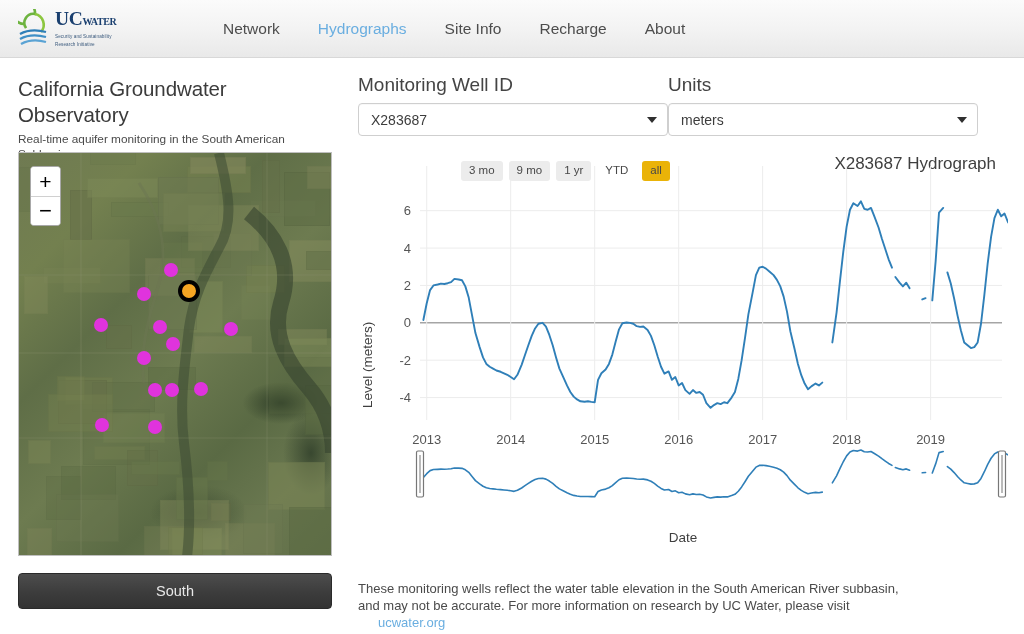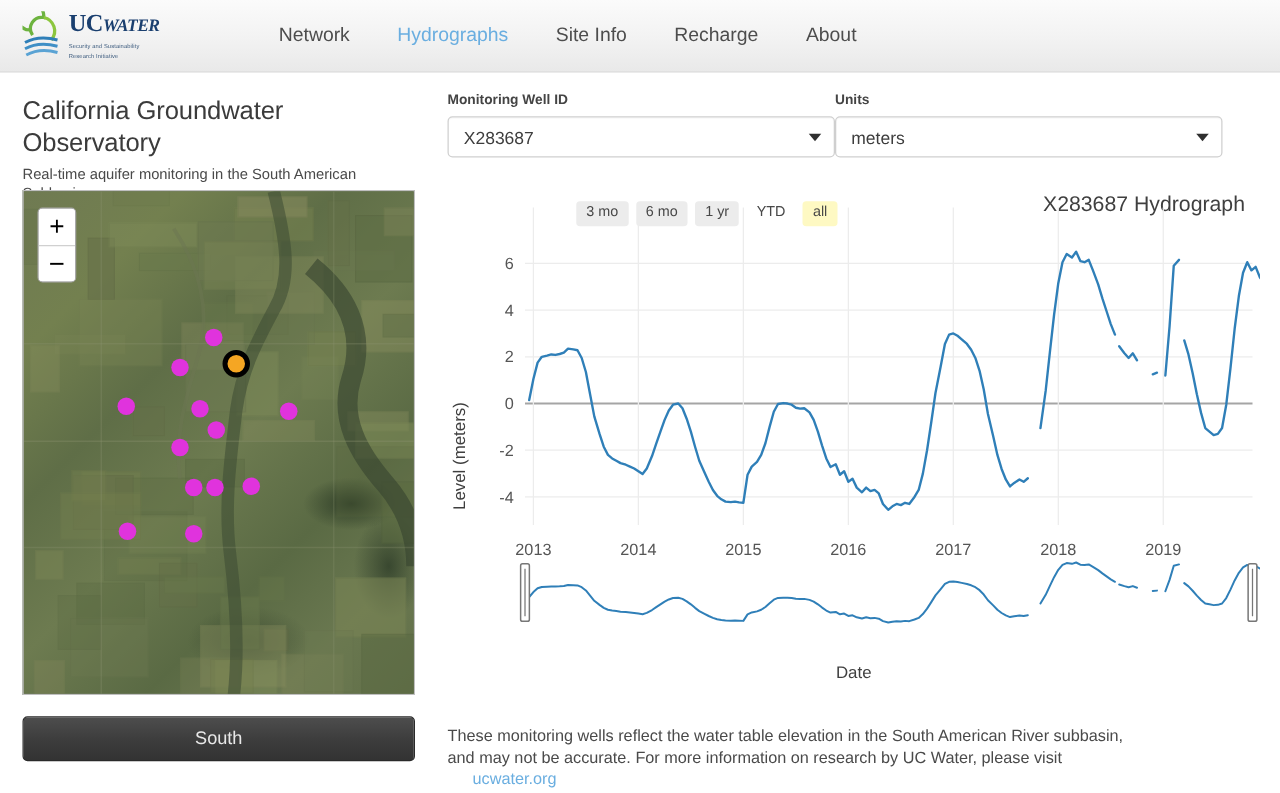--- a/index.html
+++ b/index.html
@@ -23,21 +23,21 @@
     margin-left: 18px; width: 150px; height: 46px;
     position: relative;
   }
   .brand-mark { width: 34px; height: 40px; position: relative; flex: none; }
   .brand-text { margin-left: 3px; }
   .brand-title {
     font-size: 19.5px; font-weight: bold; color: #1a3f6f;
     letter-spacing: -0.4px; line-height: 20px;
     font-family: "Liberation Serif", serif;
   }
-  .brand-title .small { font-size: 14px; font-style: italic; }
+  .brand-title .small { font-size: 10px; }
   .brand-sub {
     font-size: 4.6px; color: #3b5a7d; line-height: 5.6px;
     margin-top: 2px; letter-spacing: .1px;
   }
   .nav-links { display: flex; align-items: center; margin-left: 36px; }
   .nav-link {
     font-size: 15.5px; color: #4d4d4d; padding: 8px 19px;
     cursor: pointer; white-space: nowrap;
   }
   .nav-link.active { color: #6aaee0; }
@@ -111,42 +111,42 @@
     color: #e8e8e8; font-size: 14.5px;
     display: flex; align-items: center; justify-content: center;
     cursor: pointer;
   }
 
   
   .controls { position: absolute; left: 358px; top: 74px; width: 650px; display: flex; }
   .ctl-group { display: flex; flex-direction: column; }
   .ctl-group.well { width: 310px; }
   .ctl-group.units { width: 310px; }
-  .ctl-label { font-size: 11px; color: #444; font-weight: bold; margin-bottom: 7px; }
+  .ctl-label { font-size: 19px; color: #444; font-weight: normal; margin-bottom: 7px; }
   .select-box {
     height: 33px; border: 1px solid #cfcfcf; border-radius: 4px;
     background: #fff; display: flex; align-items: center;
     padding: 0 10px 0 12px; cursor: pointer;
     box-shadow: 0 1px 1px rgba(0,0,0,.03) inset;
   }
   .select-val { font-size: 14px; color: #3d3d3d; flex: 1; }
   .caret {
     width: 0; height: 0; border-left: 5px solid transparent;
     border-right: 5px solid transparent; border-top: 6px solid #2f2f2f;
   }
 
   
   .chart-area { position: absolute; left: 358px; top: 150px; width: 650px; height: 410px; }
   .range-btns { position: absolute; left: 60px; top: 11px; display: flex; gap: 6px; margin-left: 43px; }
   .range-btn {
     font-size: 11.5px; color: #484848; background: #ececec;
     padding: 3px 8px 4px; border-radius: 3px; cursor: pointer; line-height: 13px;
   }
   .range-btn.off { background: transparent; }
-  .range-btn.active { background: #fef9c3; }
+  .range-btn.active { background: #eab308; }
   .chart-title {
     position: absolute; right: 12px; top: 4px;
     font-size: 17px; color: #3f3f3f;
   }
   .ylabel {
     position: absolute; left: 2px; top: 258px;
     transform: rotate(-90deg); transform-origin: left top;
     font-size: 13.5px; color: #3f3f3f; white-space: nowrap;
   }
   .xlabel {
@@ -311,21 +311,21 @@
     <div class="select-box">
       <div class="select-val">meters</div>
       <div class="caret"></div>
     </div>
   </div>
 </div>
 
 <div class="chart-area">
   <div class="range-btns">
     <div class="range-btn">3 mo</div>
-    <div class="range-btn">6 mo</div>
+    <div class="range-btn">9 mo</div>
     <div class="range-btn">1 yr</div>
     <div class="range-btn off">YTD</div>
     <div class="range-btn active">all</div>
   </div>
   <div class="chart-title">X283687 Hydrograph</div>
   <div class="ylabel">Level (meters)</div>
   <svg class="chart-svg" id="chart-svg" width="650" height="410">
       <line x1="62" y1="247.57377049180326" x2="644" y2="247.57377049180326" stroke="#ececec" stroke-width="1"></line>
       <text x="53" y="252.07377049180326" text-anchor="end" font-size="13" fill="#555" font-family="&quot;Liberation Sans&quot;, sans-serif">-4</text>
       <line x1="62" y1="210.19672131147541" x2="644" y2="210.19672131147541" stroke="#ececec" stroke-width="1"></line>

